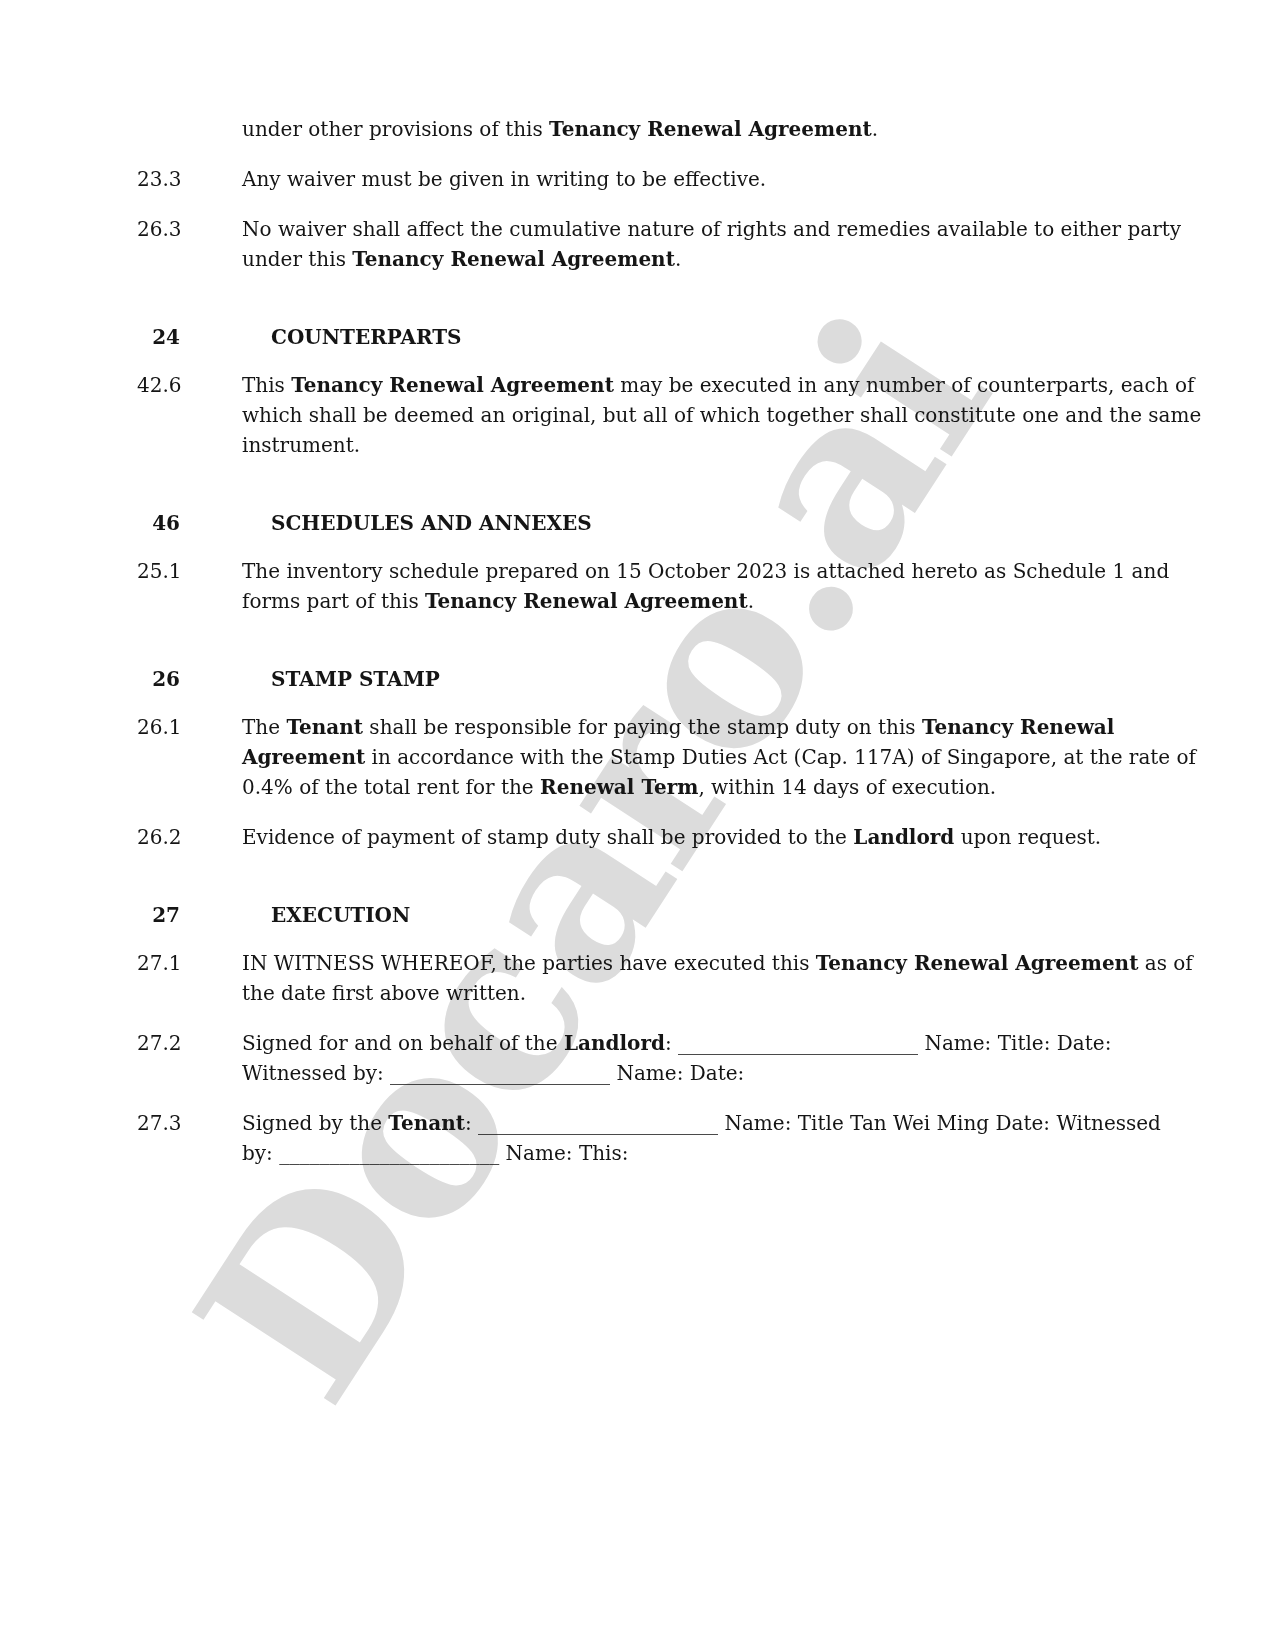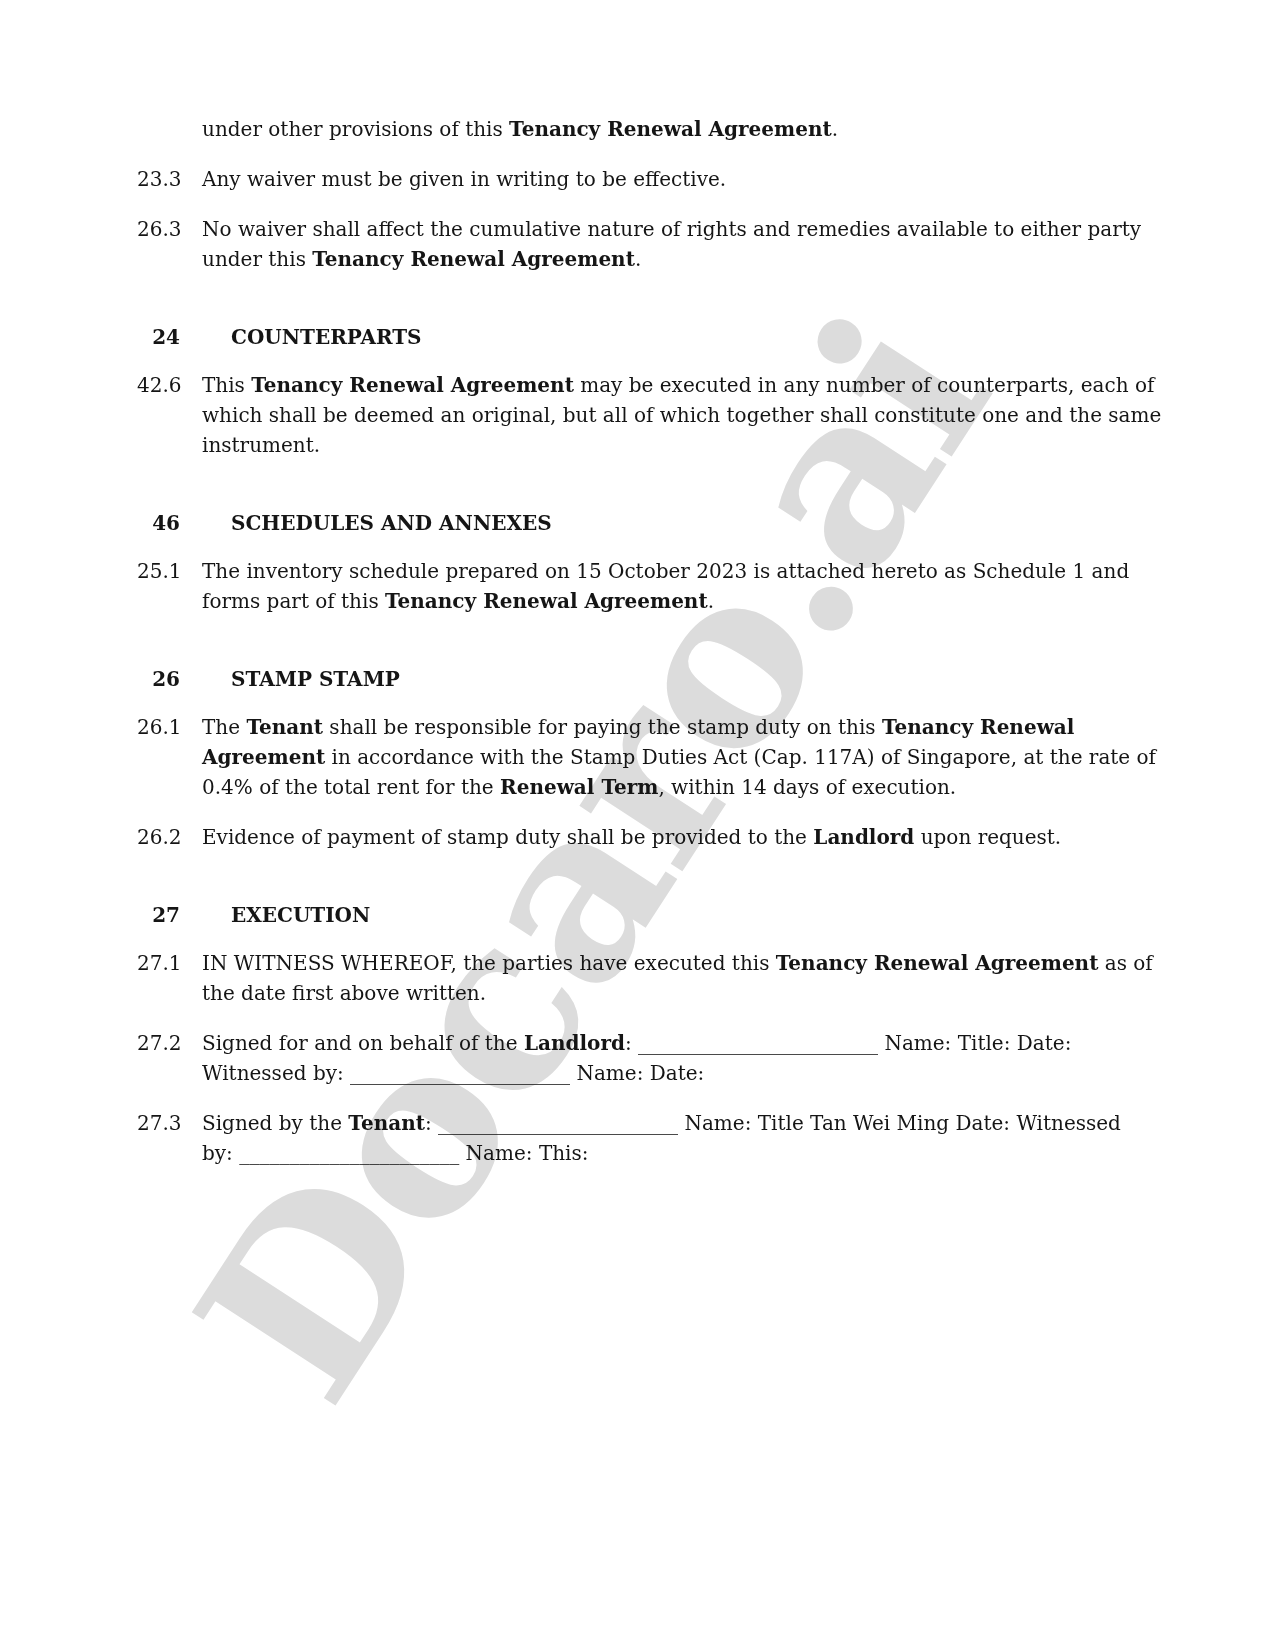--- a/index.html
+++ b/index.html
@@ -53,20 +53,21 @@
   }
   .num {
     width: 43px;
     min-width: 43px;
     text-align: right;
     margin-right: 22px;
   }
   .text {
     flex: 1 1 auto;
     white-space: normal;
+    margin-left: 40px;
   }
   .bold {
     font-weight: bold;
   }
 </style>
 </head>
 <body>
 
 <div class="page" style="background: rgb(255, 255, 255); color: rgb(21, 21, 21);">
   <div class="watermark" style="color: rgb(220, 220, 220);">Docaro.ai</div>

